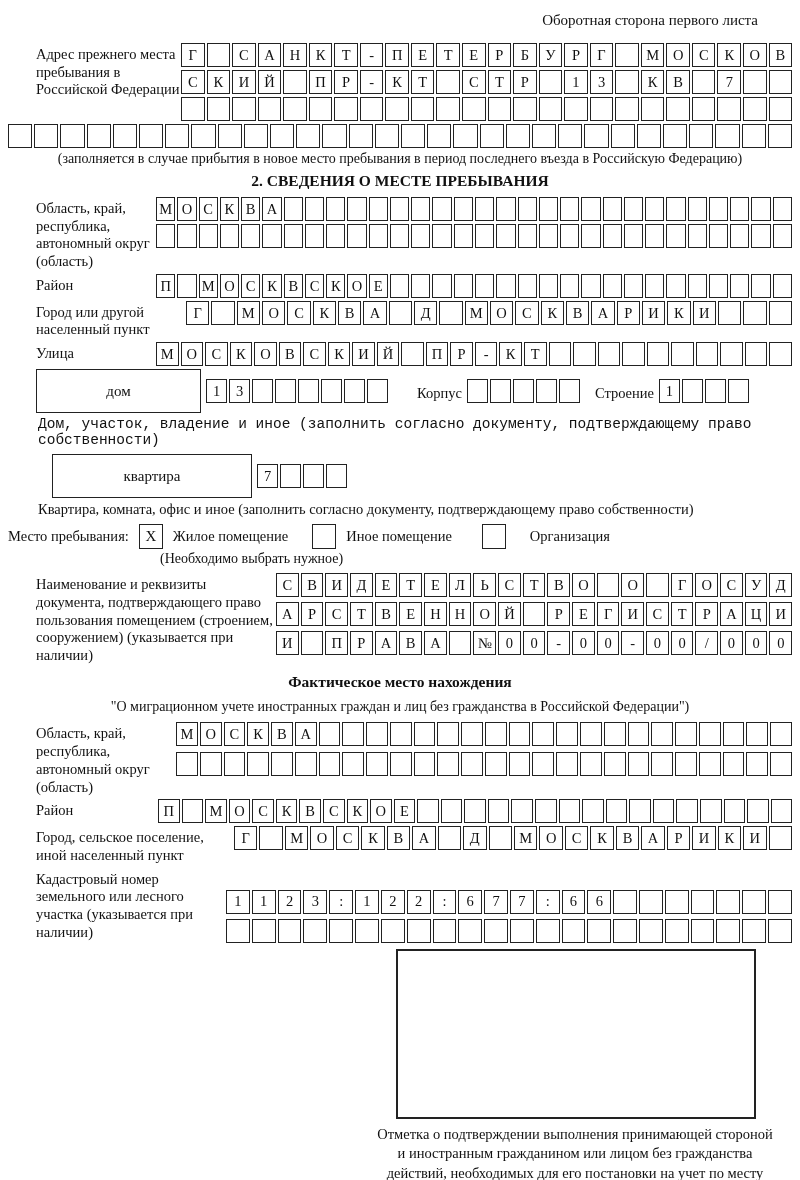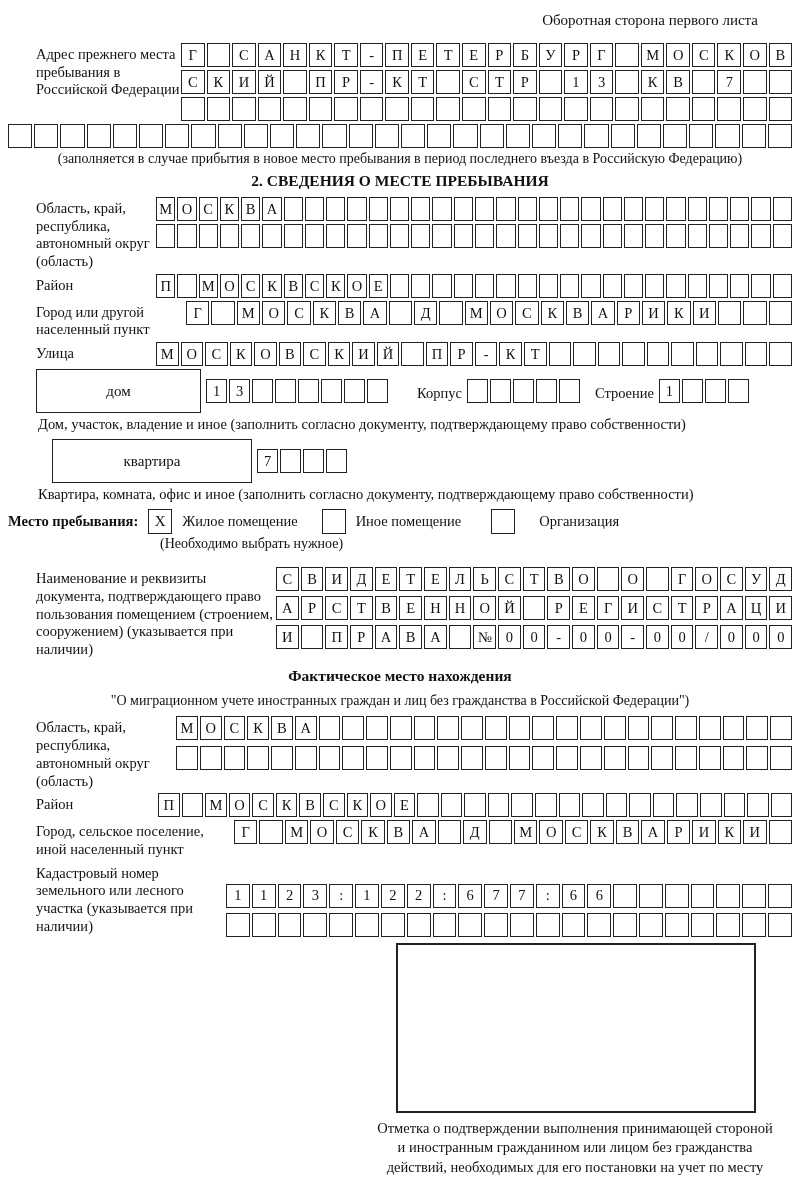--- a/index.html
+++ b/index.html
@@ -39,21 +39,21 @@
     justify-content: center; font-size: 15px; background:#fff; flex: 0 0 auto;
   }
   .inline-label { font-size: 14.5px; padding-top: 4px; }
   .caption { font-size: 14.5px; margin: 2px 0 6px 0; }
 
   .stay-row { display: flex; align-items: center; gap: 10px; margin: 4px 0 2px 0; }
   .checkbox {
     width: 24px; height: 25px; border: 1.6px solid #222; background:#fff;
     display: flex; align-items: center; justify-content: center; font-size: 15px;
   }
-  .stay-note { font-size: 14px; margin: 0 0 15px 152px; }
+  .stay-note { font-size: 14px; margin: 0 0 6px 152px; }
 
   .actual-note { text-align: center; font-size: 14px; line-height: 1.35; }
 
   .stamp-box {
     width: 360px; height: 170px; border: 2px solid #222; background: #fff;
     margin: 6px 36px 6px auto;
   }
   .stamp-caption {
     width: 402px; margin: 0 16px 0 auto; text-align: center;
     font-size: 14.5px; line-height: 1.35;
@@ -374,35 +374,35 @@
         <span class="box"></span>
       </div>
     <div class="inline-label" style="margin-left:10px;">Строение</div>
     <div class="boxes-fixed">
         <span class="box">1</span>
         <span class="box"></span>
         <span class="box"></span>
         <span class="box"></span>
       </div>
   </div>
-  <div class="caption indent" style="margin-left:30px;">Дом, участок, владение и иное (заполнить согласно документу, подтверждающему право собственности)</div>
+  <div class="caption indent" style="margin-left:30px;font-family:Liberation Mono, monospace;">Дом, участок, владение и иное (заполнить согласно документу, подтверждающему право собственности)</div>
 
   <div class="row indent" style="align-items:center; gap:5px;padding-left:16px;">
     <div class="type-box" style="width:200px;">квартира</div>
     <div class="boxes-fixed">
         <span class="box">7</span>
         <span class="box"></span>
         <span class="box"></span>
         <span class="box"></span>
       </div>
   </div>
   <div class="caption indent" style="margin-left:30px;">Квартира, комната, офис и иное (заполнить согласно документу, подтверждающему право собственности)</div>
 
   <div class="stay-row indent">
-    <span class="inline-label" style="padding-top:0;font-weight:bold;">Место пребывания:</span>
+    <span class="inline-label" style="padding-top:0;">Место пребывания:</span>
     <span class="checkbox">X</span>
     <span class="inline-label" style="padding-top:0;">Жилое помещение</span>
     <span class="checkbox" style="margin-left:14px;"></span>
     <span class="inline-label" style="padding-top:0;">Иное помещение</span>
     <span class="checkbox" style="margin-left:20px;"></span>
     <span class="inline-label" style="padding-top:0; margin-left:14px;">Организация</span>
   </div>
   <div class="stay-note">(Необходимо выбрать нужное)</div>
 
   <div class="row indent">

